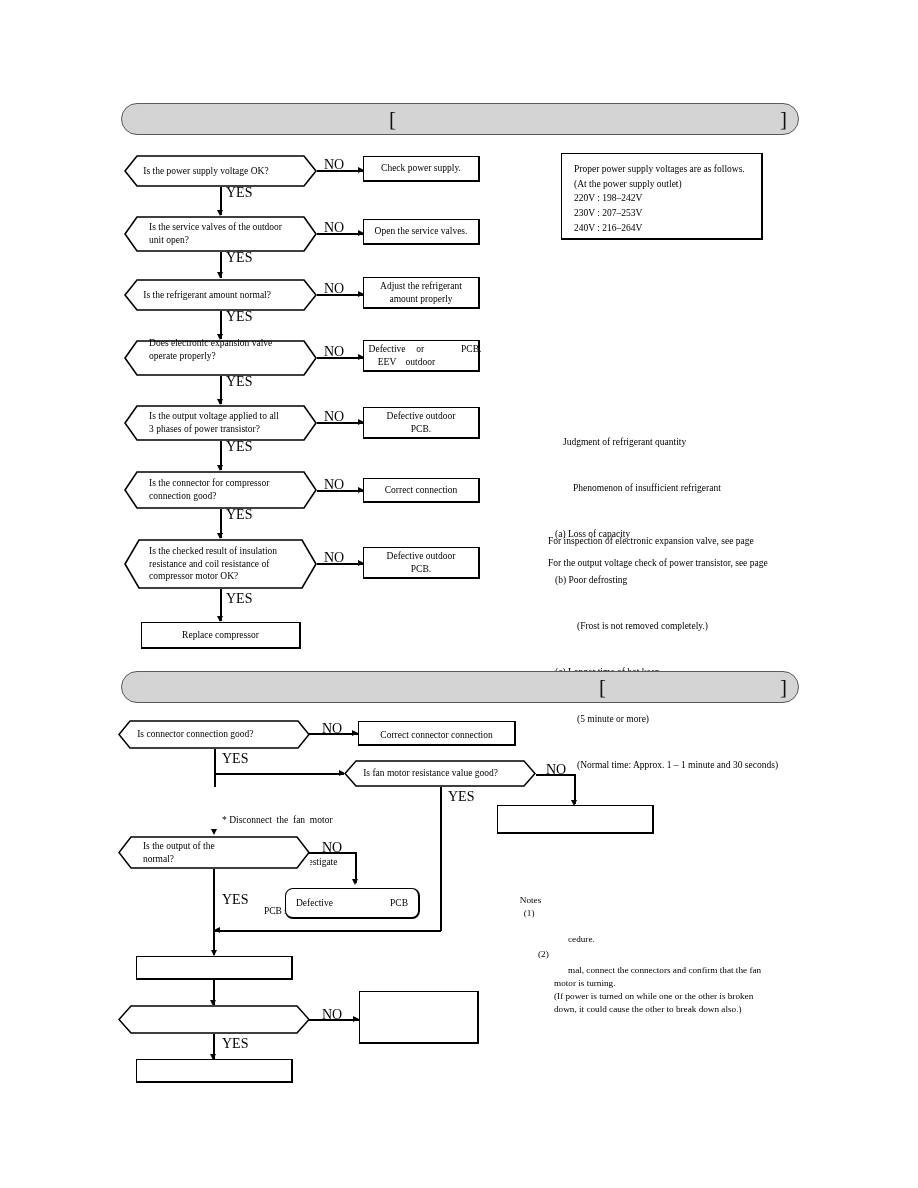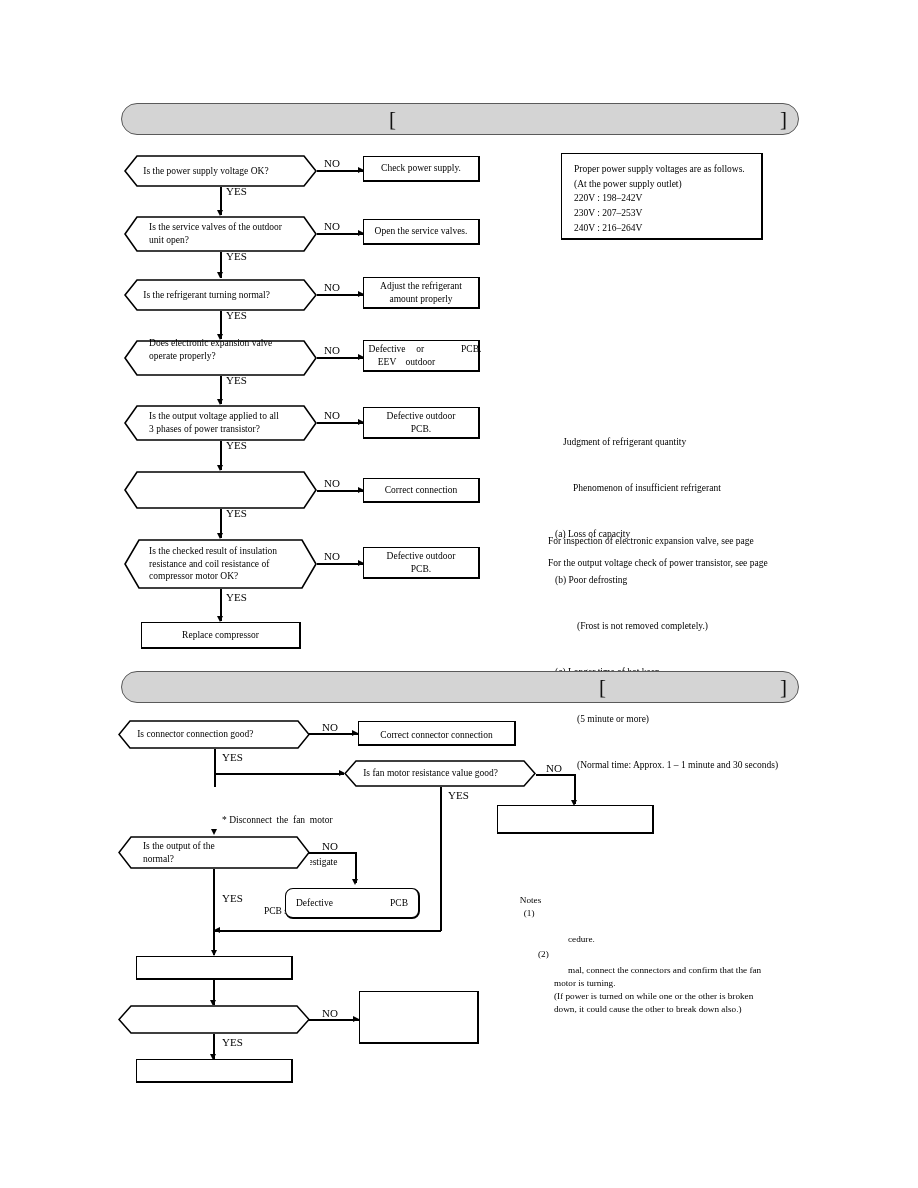--- a/index.html
+++ b/index.html
@@ -41,21 +41,21 @@
   .hl.thick{height:2.4px;}
 
   .arw{position:absolute;width:0;height:0;}
   .arw.down{border-left:3.6px solid transparent;border-right:3.6px solid transparent;
             border-top:6px solid #000;}
   .arw.right{border-top:3.6px solid transparent;border-bottom:3.6px solid transparent;
              border-left:6px solid #000;}
   .arw.left{border-top:3.6px solid transparent;border-bottom:3.6px solid transparent;
             border-right:6px solid #000;}
 
-  .lbl{position:absolute;font-size:11px;line-height:1;white-space:nowrap;}
+  .lbl{position:absolute;font-size:14px;line-height:1;white-space:nowrap;}
 
   
   .ftxt{position:absolute;font-size:9.5px;line-height:1.62;white-space:pre;}
   .ftxt.sp{line-height:1.5;}
 
   
   .notes{position:absolute;font-size:9.2px;line-height:1.4;}
   .notes .row{white-space:pre;}
 
   
@@ -100,21 +100,21 @@
     <span>Open the service valves.</span>
   </div>
   <div class="ln vl" style="left:220px;top:252px;height:26px;"></div>
   <div class="arw down" style="left:217px;top:272px;"></div>
   <span class="lbl" style="left:226px;top:251px;">YES</span>
 
   <div class="hex" style="left:124px;top:279px;width:193px;height:32px;">
     <svg class="hexbg" viewBox="0 0 193 32" preserveAspectRatio="none">
       <polygon points="13,1 180,1 192,16 180,31 13,31 1,16" fill="#fff" stroke="#000" stroke-width="1.6"></polygon>
     </svg>
-    <span class="txt ctr">Is the refrigerant turning normal?</span>
+    <span class="txt ctr">Is the refrigerant amount normal?</span>
   </div>
   <div class="ln hl thick" style="left:317px;top:294px;width:47px;"></div>
   <div class="arw right" style="left:358px;top:291px;"></div>
   <span class="lbl" style="left:324px;top:282px;">NO</span>
   <div class="box" style="left:363px;top:277px;width:117px;height:32px;">
     <span style="white-space:pre-line;">Adjust the refrigerant
 amount properly</span>
   </div>
   <div class="ln vl" style="left:220px;top:311px;height:28px;"></div>
   <div class="arw down" style="left:217px;top:334px;"></div>
@@ -156,20 +156,22 @@
 PCB.</span>
   </div>
   <div class="ln vl" style="left:220px;top:441px;height:29px;"></div>
   <div class="arw down" style="left:217px;top:465px;"></div>
   <span class="lbl" style="left:226px;top:440px;">YES</span>
 
   <div class="hex" style="left:124px;top:471px;width:193px;height:38px;">
     <svg class="hexbg" viewBox="0 0 193 38" preserveAspectRatio="none">
       <polygon points="13,1 180,1 192,19 180,37 13,37 1,19" fill="#fff" stroke="#000" stroke-width="1.6"></polygon>
     </svg>
+    <span class="txt" style="white-space:pre-line;">Is the connector for compressor
+connection good?</span>
   </div>
   <div class="ln hl thick" style="left:317px;top:490px;width:47px;"></div>
   <div class="arw right" style="left:358px;top:487px;"></div>
   <span class="lbl" style="left:324px;top:478px;">NO</span>
   <div class="box" style="left:363px;top:478px;width:117px;height:25px;">
     <span>Correct connection</span>
   </div>
   <div class="ln vl" style="left:220px;top:509px;height:29px;"></div>
   <div class="arw down" style="left:217px;top:533px;"></div>
   <span class="lbl" style="left:226px;top:508px;">YES</span>

